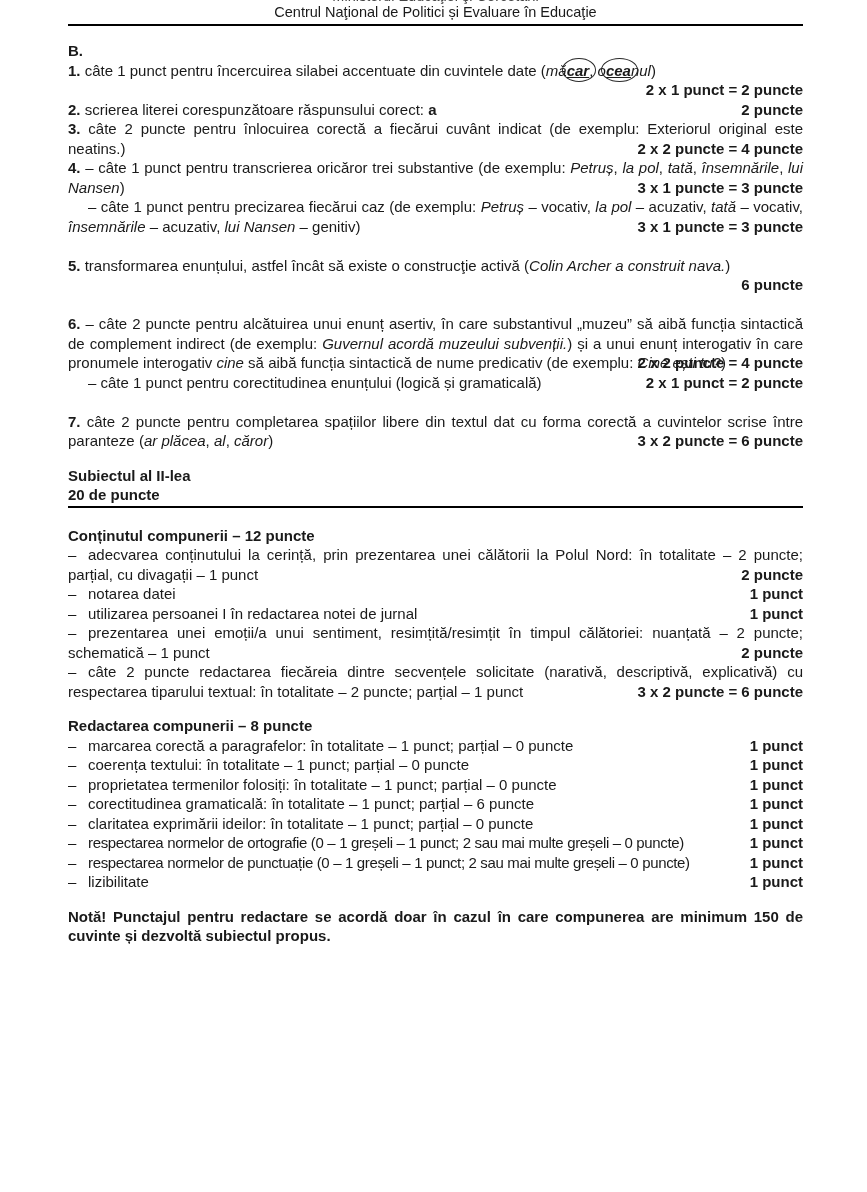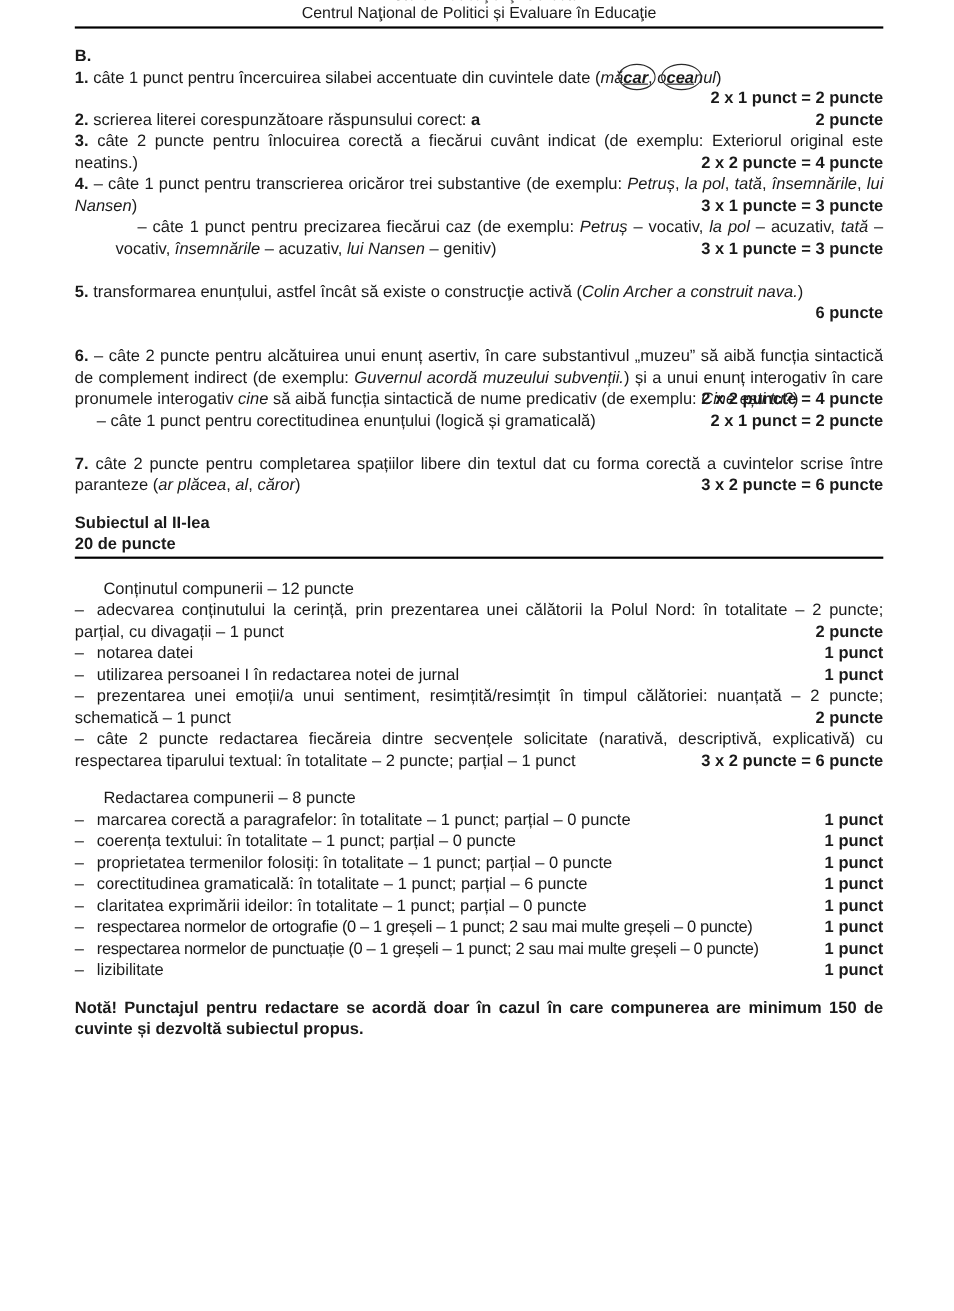--- a/index.html
+++ b/index.html
@@ -25,25 +25,25 @@
   .row .score { font-weight:bold; white-space:nowrap; margin-left:8px; }
   .rleft { display:block; }
 
   .num { font-weight:bold; }
   .it { font-style:italic; }
   .syl { font-weight:bold; font-style:italic; text-decoration:underline; position:relative; }
   .syl::after {
     content:""; position:absolute; left:-5px; right:-7px; top:-4px; bottom:-3px;
     border:1.4px solid #2a2a2a; border-radius:50%; pointer-events:none;
   }
-  .indent { text-indent:20px;margin-left:37px; }
+  .indent { text-indent:20px; }
   .pl20 { padding-left:20px; }
   .dash { display:inline-block; width:20px; }
 
-  .sec-heading { font-weight:normal;margin-left:26px; }
+  .sec-heading { font-weight:bold; }
   .subject {
     display:flex; justify-content:space-between; font-weight:bold;
     border-bottom:2.5px solid #000; padding-bottom:1px;flex-direction:column;
   }
   .note { font-weight:bold; text-align:justify; }
 
   .mt15 { margin-top:15px; }
   .mt18 { margin-top:18px; }
   .mt19 { margin-top:19.5px; }
   .condensed { letter-spacing:-0.35px; }

